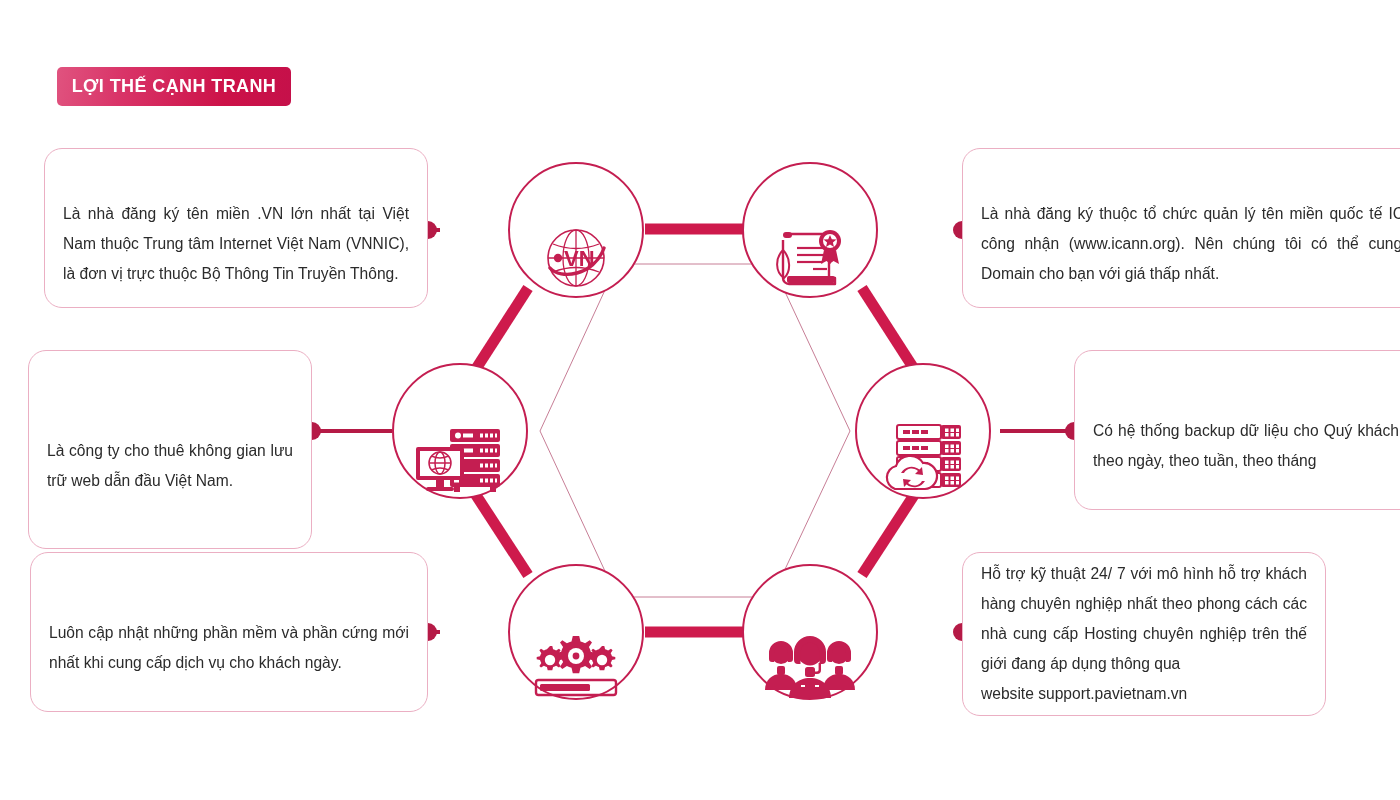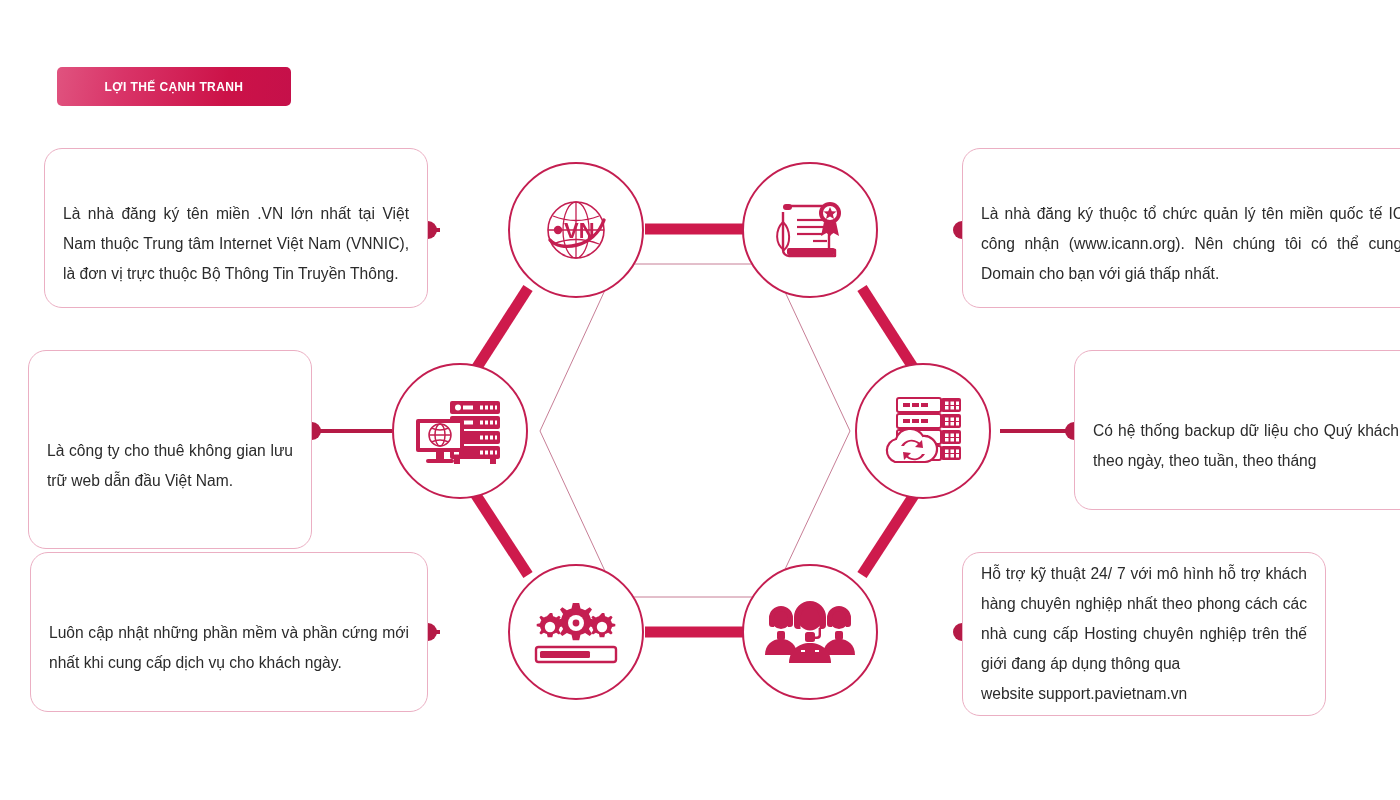--- a/index.html
+++ b/index.html
@@ -14,37 +14,37 @@
   
   #title-badge {
     position: absolute; left: 57px; top: 67px;
     width: 234px; height: 39px;
     border-radius: 5px;
     background: linear-gradient(100deg, #E0537F 0%, #D93468 28%, #CC1248 72%, #C5104A 100%);
     display: flex; align-items: center; justify-content: center;
   }
   #title-badge .txt {
     color: #ffffff;
-    font-size: 12px;
+    font-size: 18px;
     font-weight: bold;
     letter-spacing: 0.4px;
     white-space: nowrap;
   }
 
   
   #hex-layer { position: absolute; left: 0; top: 0; width: 1400px; height: 800px; }
 
   
   .node {
     position: absolute;
     width: 136px; height: 136px;
     border-radius: 50%;
     background: #ffffff;
     border: 2.4px solid #C41E51;
-    display: flex; align-items: center; justify-content: center;
+    display: flex; align-items: flex-end; justify-content: center;
   }
   .node svg { display:block; }
 
   
   .card {
     position: absolute;
     border: 1.4px solid #EBAFC3;
     border-radius: 18px;
     background: #ffffff;
     display: flex; align-items: center;

